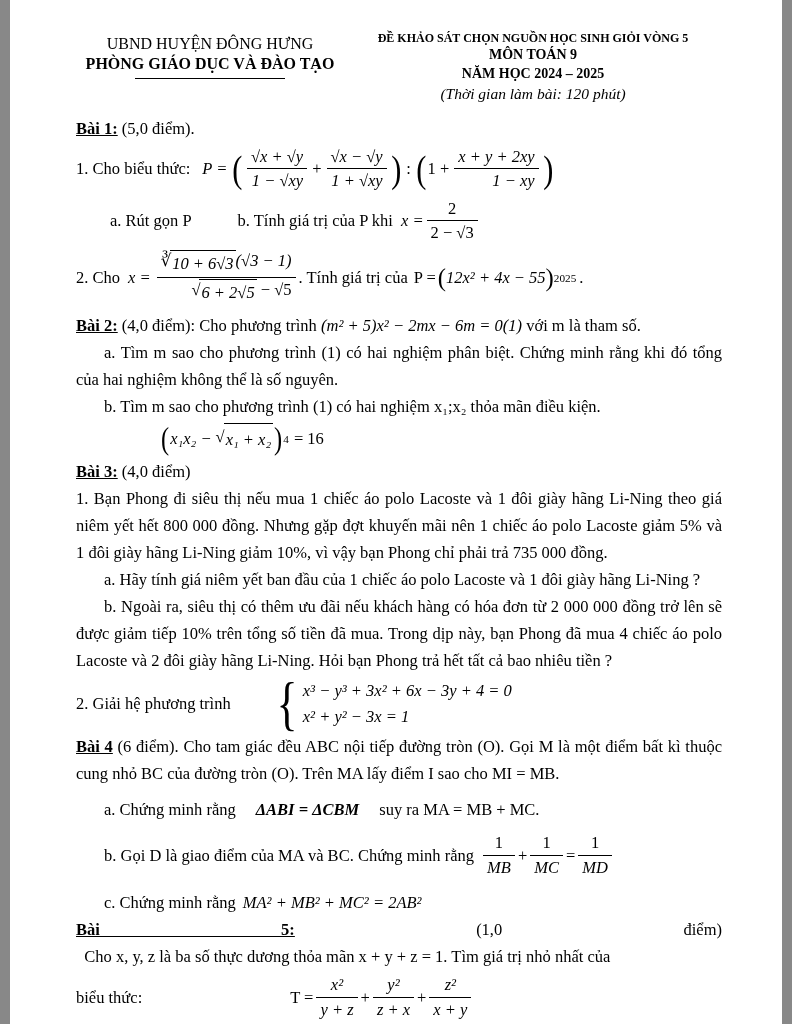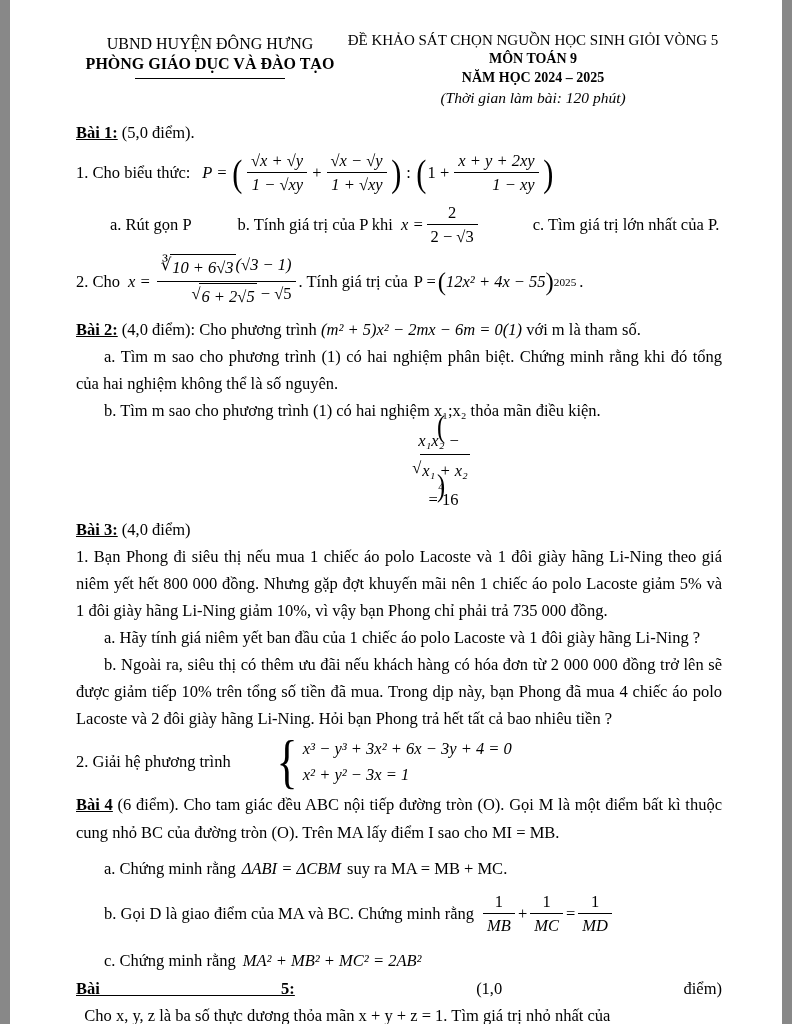--- a/index.html
+++ b/index.html
@@ -10,21 +10,21 @@
     font-size: 16.5px; line-height: 1.64; padding: 30px 60px 0 66px;
     overflow: hidden; position: relative;
   }
   
   .hdr { display: flex; align-items: flex-start; margin-bottom: 10px; }
   .hdr-left { width: 268px; text-align: center; line-height: 1.25; padding-top: 4px; }
   .hdr-left .l1 { font-size: 16px; }
   .hdr-left .l2 { font-weight: bold; font-size: 16px; }
   .hdr-rule { width: 150px; border-top: 1.6px solid #000; margin: 4px auto 0 auto; }
   .hdr-right { flex: 1; text-align: center; line-height: 1.35; }
-  .hdr-right .r1 { font-weight: normal; font-size: 15px; }
+  .hdr-right .r1 { font-weight: bold; font-size: 12px; }
   .hdr-right .r2, .hdr-right .r3 { font-weight: bold; font-size: 14px; }
   .hdr-right .r4 { font-style: italic; font-size: 15.5px; }
   
   .lbl { font-weight: bold; text-decoration: underline; }
   p.para { margin: 0; text-align: justify; }
   p.ind { text-indent: 28px; }
   .row { display: flex; align-items: center; flex-wrap: nowrap; }
   
   .m { font-style: italic; }
   .frac { display: inline-block; vertical-align: middle; text-align: center; margin: 0 3px; line-height: 1.3; }
@@ -92,21 +92,20 @@
   </div>
 
   <div class="row" style="margin-top:6px; padding-left:34px;">
     <span>a. Rút gọn P</span>
     <span style="margin-left:46px;">b. Tính giá trị của P khi</span>
     <span class="m" style="margin-left:8px;">x =</span>
     <span class="frac">
         <span class="num">2</span>
         <span class="den">2 − √3</span>
       </span>
-    <span style="margin-left:52px;">c. Tìm giá trị lớn nhất của P.</span>
   </div>
 
   <div class="row" style="margin-top:6px;">
     <span>2. Cho</span>
     <span class="m" style="margin-left:8px; margin-right:3px;">x =</span>
     <span class="frac">
       <span class="num"><span class="sqrt cbrt">
             <span class="rad">10 + 6√3</span>
           </span><span class="m">(√3 − 1)</span></span>
       <span class="den"><span class="sqrt">
@@ -119,21 +118,21 @@
       <span class="m">12x² + 4x − 55</span>
       <span class="medparen rp"></span>
       <sup class="expo">2025</sup>
     <span style="margin-left:3px;">.</span>
   </div>
 
   <p class="para" style="margin-top:6px;"><span class="lbl">Bài 2:</span><span> (4,0 điểm): Cho phương trình </span><span class="m">(m² + 5)x² − 2mx − 6m = 0(1)</span><span> với m là tham số.</span></p>
   <p class="para ind">a. Tìm m sao cho phương trình (1) có hai nghiệm phân biệt. Chứng minh rằng khi đó tổng của hai nghiệm không thể là số nguyên.</p>
   <p class="para ind">b. Tìm m sao cho phương trình (1) có hai nghiệm x₁;x₂ thỏa mãn điều kiện.</p>
 
-  <div class="row" style="padding-left:84px; margin-top:3px;flex-direction:column;">
+  <div class="row" style="padding-left:84px; margin-top:3px;">
     <span class="bigparen lp" style="font-size:185%;"></span>
     <span class="m" style="margin-right:4px;">x₁x₂ −</span>
     <span class="sqrt">
         <span class="rad">x₁ + x₂</span>
       </span>
     <span class="bigparen rp" style="font-size:185%;"></span>
       <sup class="expo">4</sup>
     <span style="margin-left:5px;">= 16</span>
   </div>
 
@@ -150,21 +149,21 @@
         <span class="sline m">x³ − y³ + 3x² + 6x − 3y + 4 = 0</span>
         <span class="sline m">x² + y² − 3x = 1</span>
       </span>
     </span>
   </div>
 
   <p class="para" style="margin-top:4px;"><span class="lbl">Bài 4</span><span> (6 điểm). Cho tam giác đều ABC nội tiếp đường tròn (O). Gọi M là một điểm bất kì thuộc cung nhỏ BC của đường tròn (O). Trên MA lấy điểm I sao cho MI = MB.</span></p>
 
   <div class="row" style="margin-top:9px; padding-left:28px;">
     <span>a. Chứng minh rằng</span>
-    <span class="m" style="margin:0 6px;">ΔABI = ΔCBM</span>
+    <span class="m" style="margin:0 20px;font-weight:bold;">ΔABI = ΔCBM</span>
     <span>suy ra MA = MB + MC.</span>
   </div>
 
   <div class="row" style="margin-top:9px; padding-left:28px;">
     <span style="margin-right:6px;">b. Gọi D là giao điểm của MA và BC. Chứng minh rằng</span>
     <span class="frac">
         <span class="num">1</span>
         <span class="den m">MB</span>
       </span>
     <span>+</span>

